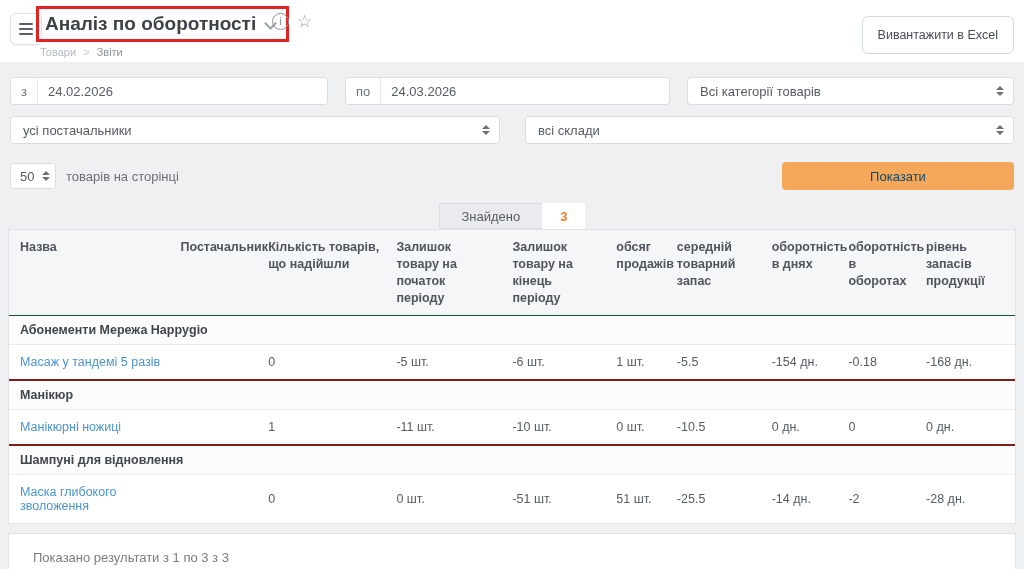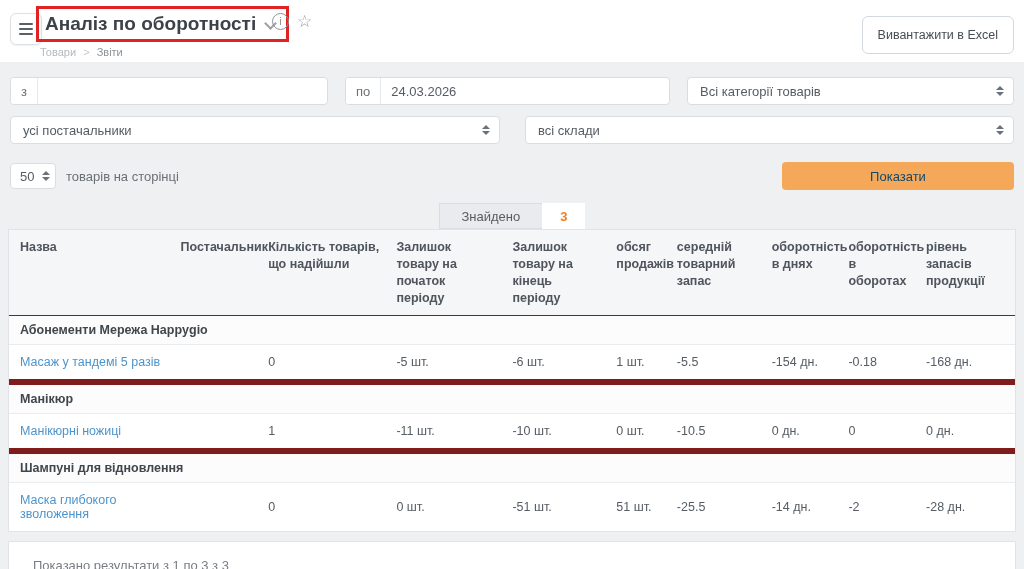--- a/index.html
+++ b/index.html
@@ -104,21 +104,21 @@
     background:#f5f6f8;text-align:left;vertical-align:top;
     padding:9px 8px 8px;font-size:12.5px;font-weight:700;color:#4e555c;
     border-bottom:1px solid #14532d;line-height:1.35;
   }
   thead th:first-child{padding-left:11px;}
   td{font-size:12.5px;color:#565c63;padding:0 8px;}
   .group-row td{
     font-weight:700;color:#3f464c;padding:7px 8px 7px 11px;
     border-bottom:1px solid #e9ecef;border-top:1px solid #e9ecef;background:#fcfcfd;
   }
-  .data-row td{padding:10px 8px;border-bottom:6px solid #7f1d1d;}
+  .data-row td{padding:10px 8px;border-bottom:2px solid #7f1d1d;}
   .data-row td:first-child{padding-left:11px;}
   .data-row:last-child td{border-bottom:none;}
   .plink{color:var(--link-blue);cursor:pointer;text-decoration:none;}
   
   .footer-card{
     margin:9px 8px 0;background:#fff;border:1px solid #e0e3e8;
     padding:16px 24px;font-size:13px;color:#787e85;
   }
 </style>
 </head>
@@ -145,20 +145,21 @@
     <span class="sep">&gt;</span>
     <span class="crumb current">Звіти</span>
   </div>
   <button class="export-btn">Вивантажити в Excel</button>
 </div>
 
 <div class="filters">
   <div class="frow">
     <div class="input-group ig-from">
       <span class="ig-label">з</span>
+      <input type="text" value="24.02.2026" style="">
     </div>
     <div class="input-group ig-to">
       <span class="ig-label">по</span>
       <input type="text" value="24.03.2026" style="">
     </div>
     <div class="select sel-cat">
       <span>Всі категорії товарів</span>
       <span class="updown">
           <i class="up"></i>
           <i class="dn"></i>

